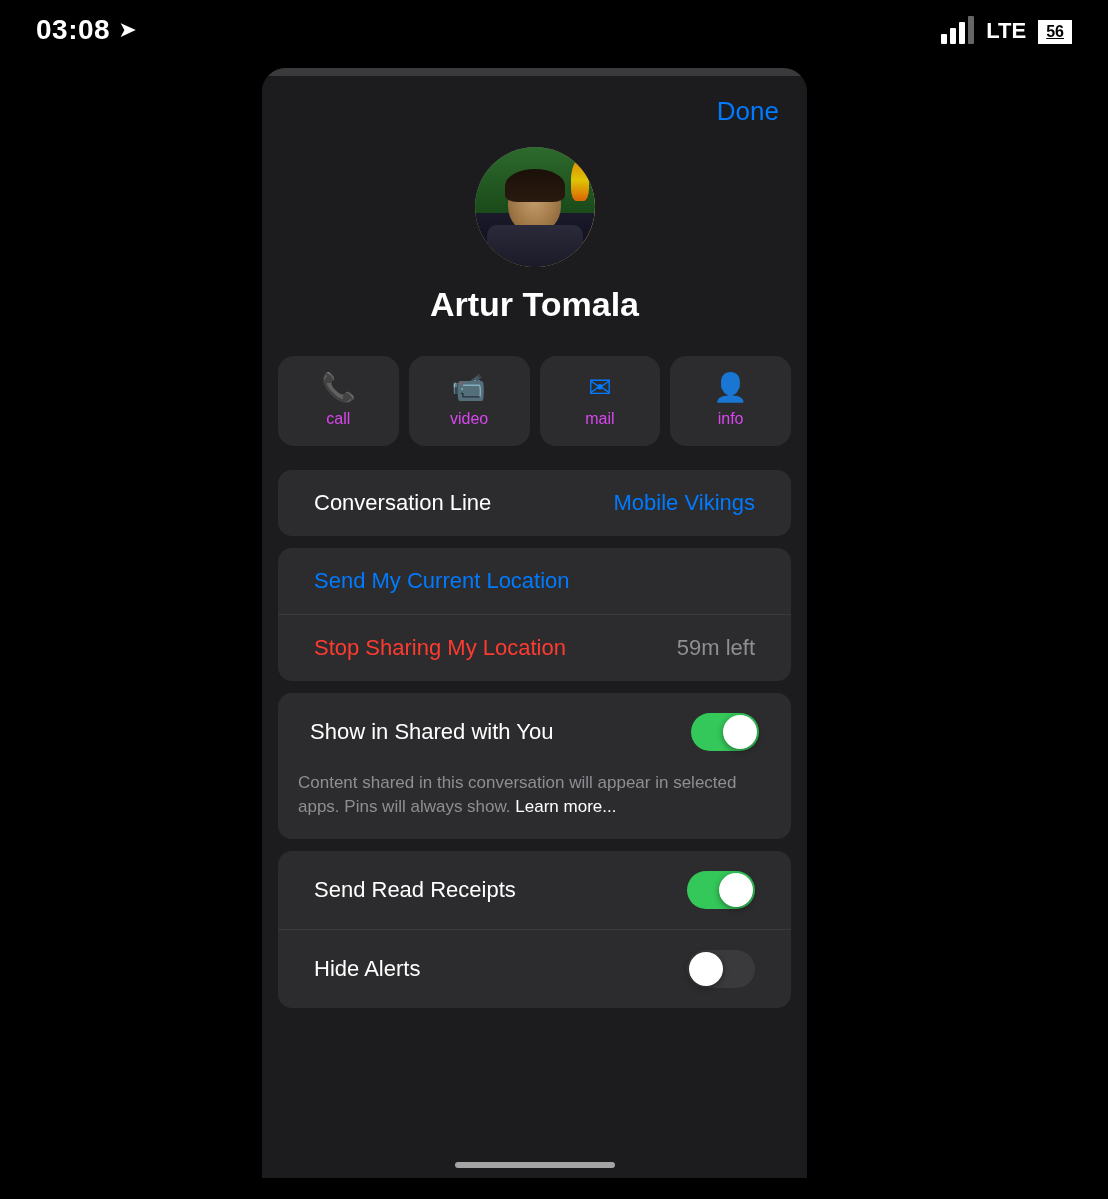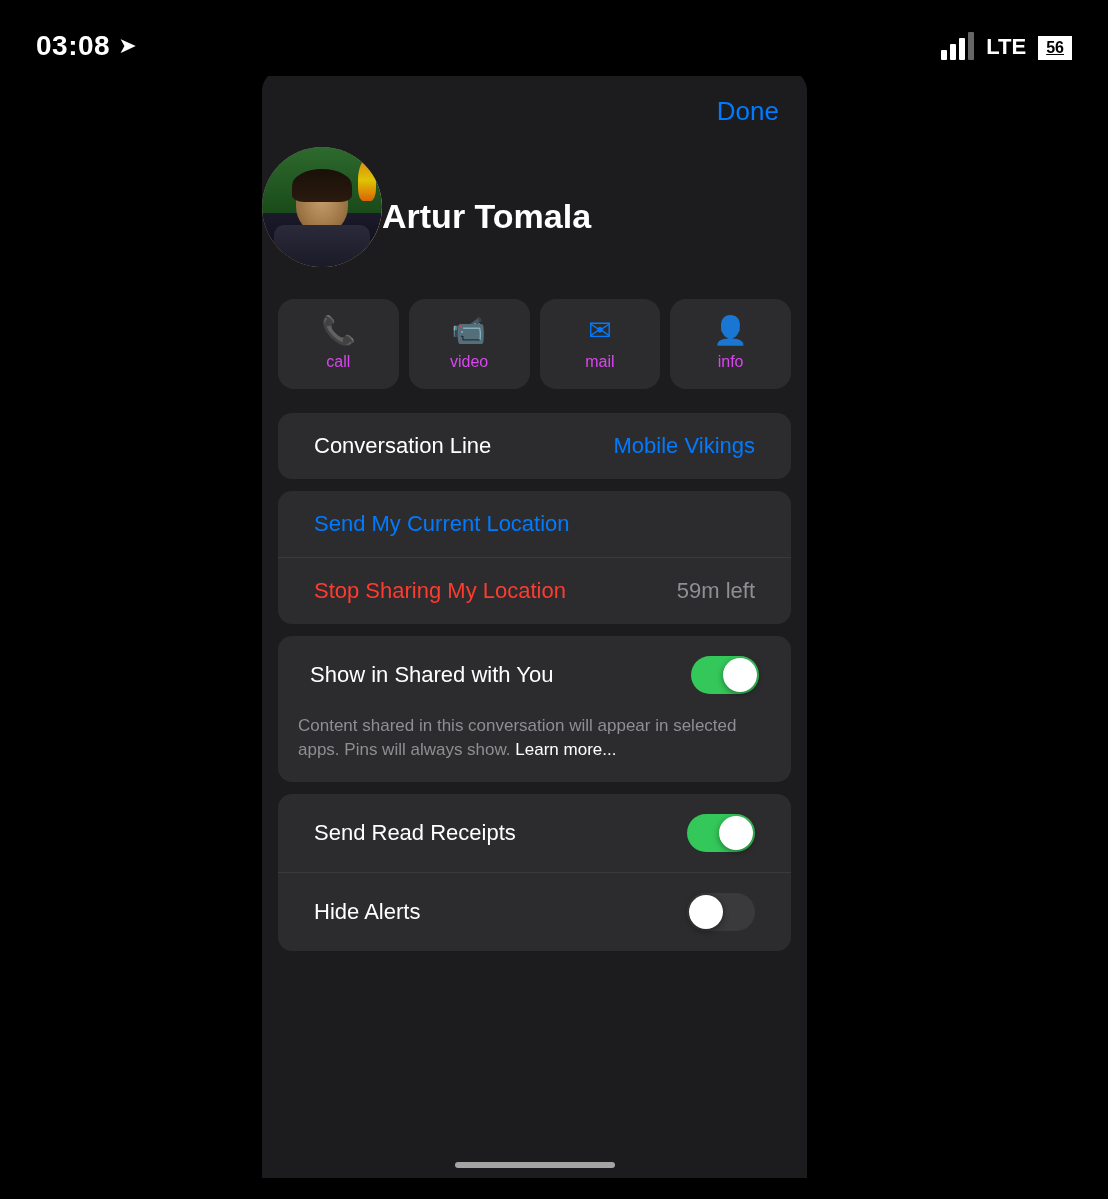--- a/index.html
+++ b/index.html
@@ -8,21 +8,21 @@
       width: 1108px;
       height: 1199px;
       font-family: -apple-system, 'SF Pro Display', 'Helvetica Neue', sans-serif;
       overflow: hidden;
       position: relative;
     }
 
     
     .status-bar {
       position: absolute;
-      top: 16px;
+      top: 0;
       left: 0;
       width: 1108px;
       height: 60px;
       background: #000;
       display: flex;
       align-items: center;
       justify-content: space-between;
       padding: 0 36px;
       z-index: 10;
       text-decoration: underline;
@@ -99,21 +99,21 @@
       font-size: 26px;
       font-weight: 400;
       background: none;
       border: none;
       cursor: pointer;
     }
 
     
     .avatar-section {
       display: flex;
-      flex-direction: row;
+      flex-direction: column;
       align-items: center;
       padding: 10px 0 20px;
     }
     .avatar-circle {
       width: 120px;
       height: 120px;
       border-radius: 50%;
       background: linear-gradient(135deg, #5a6e8a 0%, #8b7355 40%, #c8a96e 70%, #e8b860 100%);
       overflow: hidden;
       position: relative;

